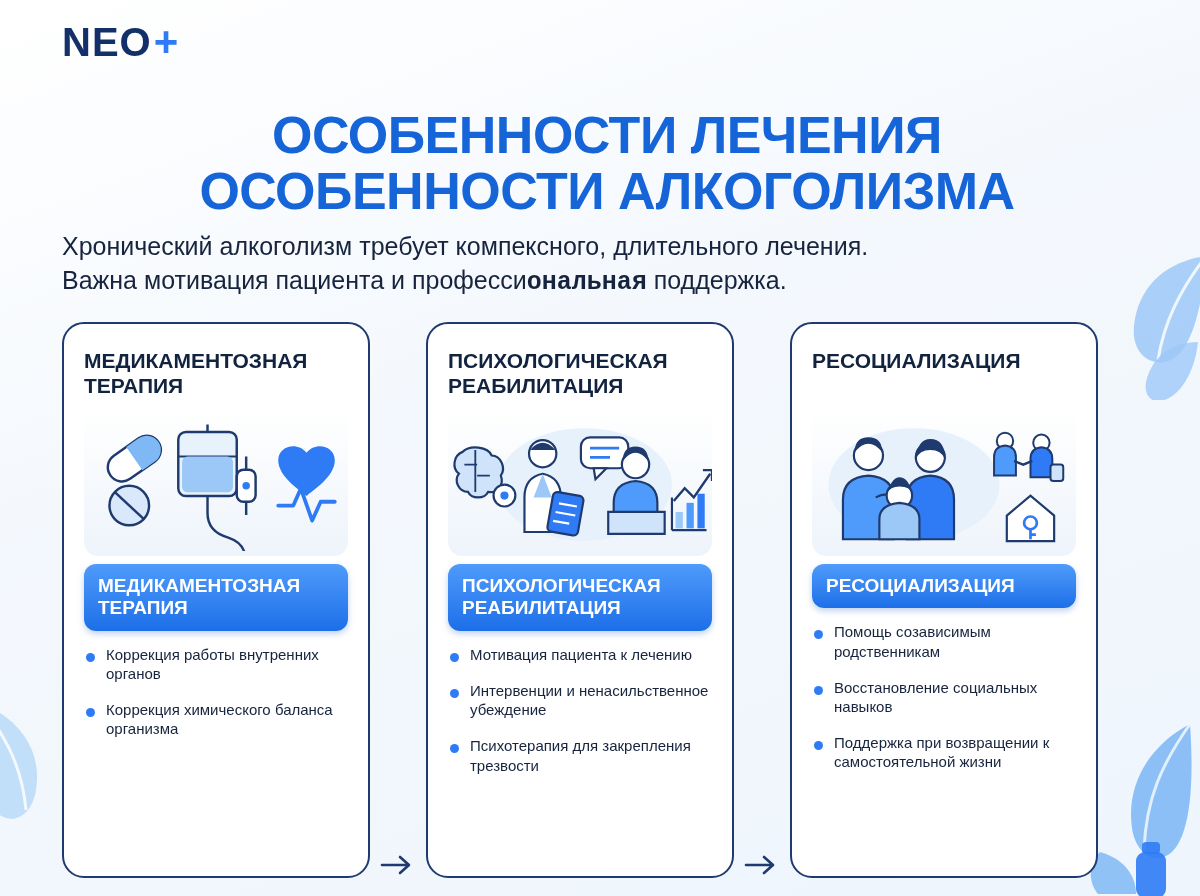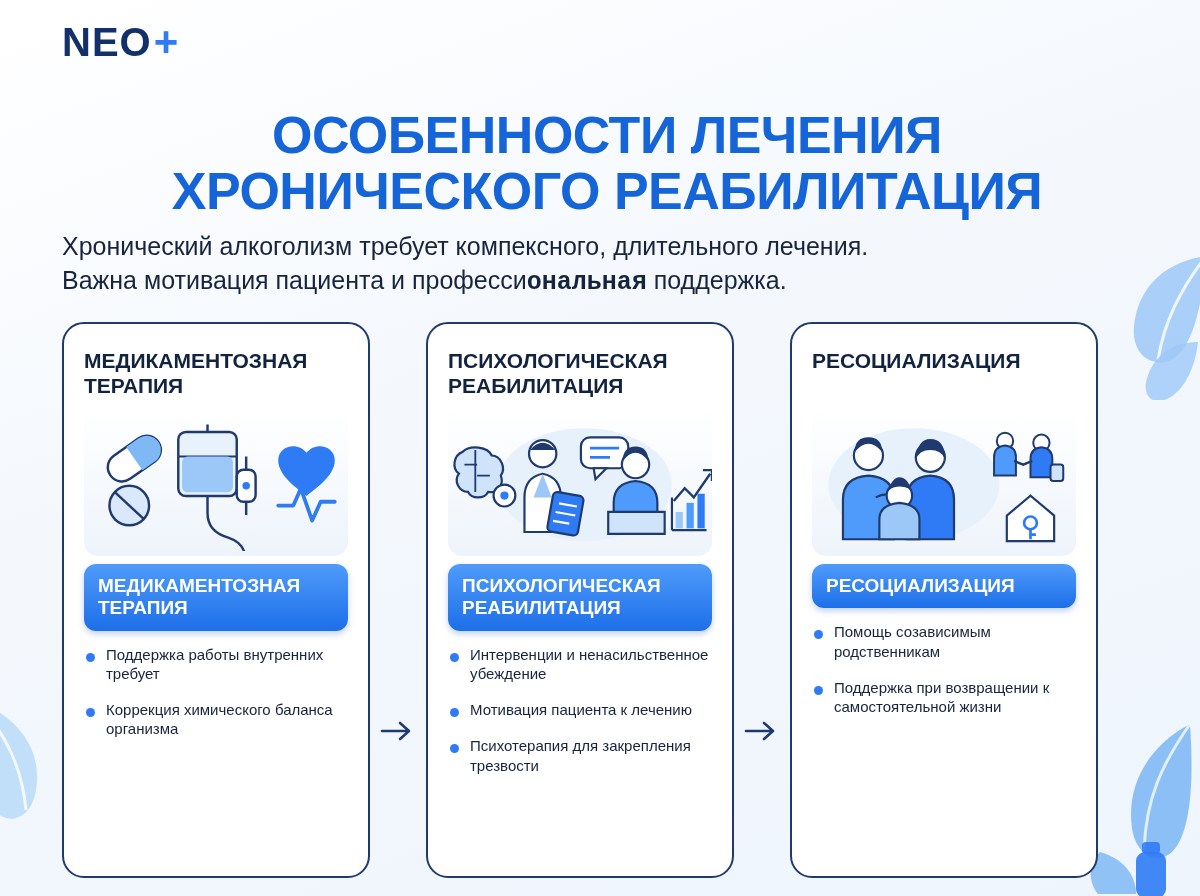--- a/index.html
+++ b/index.html
@@ -74,21 +74,21 @@
   }
   .subtitle b { font-weight: bold; font-family: Liberation Mono, monospace; }
 
   
   .columns {
     position: absolute;
     left: 62px;
     top: 322px;
     width: 1080px;
     display: flex;
-    align-items: center;
+    align-items: flex-end;
   }
   .card {
     position: relative;
     width: 308px;
     min-height: 556px;
     border: 2px solid #1f3a6e;
     border-radius: 22px;
     background: #ffffff;
     box-sizing: border-box;
     padding: 24px 20px 18px 20px;
@@ -185,21 +185,21 @@
     </svg>
   </div>
 
   <div class="logo">
     <span>NEO</span>
     <span class="plus">+</span>
   </div>
 
   <h1 class="title">
     <span>ОСОБЕННОСТИ ЛЕЧЕНИЯ</span><br>
-    <span>ХРОНИЧЕСКОГО РЕАБИЛИТАЦИЯ</span>
+    <span>ОСОБЕННОСТИ АЛКОГОЛИЗМА</span>
   </h1>
 
   <p class="subtitle">
     <span>Хронический алкоголизм требует компексного, длительного лечения.</span><br>
     <span>Важна мотивация пациента и професси</span><b>ональная</b><span> поддержка.</span>
   </p>
 
   <div class="columns">
 
     <div class="card">
@@ -225,21 +225,21 @@
           <rect x="162" y="58" width="20" height="34" rx="7" fill="#ffffff" stroke="#1f3a6e" stroke-width="2.6"></rect>
           <circle cx="172" cy="75" r="4" fill="#2f7bf5"></circle>
           <path d="M172 44 v14 M172 92 v14" stroke="#1f3a6e" stroke-width="2.6"></path>
 
           <path d="M236 40 c-9 -12 -30 -8 -30 8 c0 18 24 32 30 38 c6 -6 30 -20 30 -38 c0 -16 -21 -20 -30 -8 z" fill="#2f7bf5"></path>
           <path d="M206 96 h16 l8 -18 l12 34 l9 -20 h15" stroke="#2f7bf5" stroke-width="4" fill="none" stroke-linecap="round" stroke-linejoin="round"></path>
         </svg>
       </div>
       <div class="pill">МЕДИКАМЕНТОЗНАЯ ТЕРАПИЯ</div>
       <ul class="bullets">
-        <li>Поддержка работы внутренних требует</li>
+        <li>Коррекция работы внутренних органов</li>
         <li>Коррекция химического баланса организма</li>
       </ul>
     </div>
 
     <div class="arrow">
       <svg width="40" height="26" viewBox="0 0 40 26">
         <path d="M4 13 h26 M22 5 l9 8 l-9 8" stroke="#1f3a6e" stroke-width="2.6" fill="none" stroke-linecap="round" stroke-linejoin="round"></path>
       </svg>
     </div>
 
@@ -276,22 +276,22 @@
           <path d="M246 124 v-36 M246 124 h38" stroke="#1f3a6e" stroke-width="2.4"></path>
           <rect x="250" y="104" width="8" height="18" fill="#9cc8f7"></rect>
           <rect x="262" y="94" width="8" height="28" fill="#4f9bfb"></rect>
           <rect x="274" y="84" width="8" height="38" fill="#2f7bf5"></rect>
           <path d="M248 92 l12 -14 l10 10 l18 -26" stroke="#1f3a6e" stroke-width="2.6" fill="none"></path>
           <path d="M280 58 h10 v12" stroke="#1f3a6e" stroke-width="2.6" fill="none"></path>
         </svg>
       </div>
       <div class="pill">ПСИХОЛОГИЧЕСКАЯ РЕАБИЛИТАЦИЯ</div>
       <ul class="bullets">
+        <li>Мотивация пациента к лечению</li>
         <li>Интервенции и ненасильственное убеждение</li>
-        <li>Мотивация пациента к лечению</li>
         <li>Психотерапия для закрепления трезвости</li>
       </ul>
     </div>
 
     <div class="arrow">
       <svg width="40" height="26" viewBox="0 0 40 26">
         <path d="M4 13 h26 M22 5 l9 8 l-9 8" stroke="#1f3a6e" stroke-width="2.6" fill="none" stroke-linecap="round" stroke-linejoin="round"></path>
       </svg>
     </div>
 
@@ -324,18 +324,19 @@
 
           <path d="M214 108 l26 -22 l26 22 v28 h-52 z" fill="#ffffff" stroke="#1f3a6e" stroke-width="2.4"></path>
           <circle cx="240" cy="116" r="7" fill="none" stroke="#2f7bf5" stroke-width="3"></circle>
           <path d="M240 123 v11" stroke="#2f7bf5" stroke-width="3"></path>
           <path d="M240 129 h6" stroke="#2f7bf5" stroke-width="3"></path>
         </svg>
       </div>
       <div class="pill">РЕСОЦИАЛИЗАЦИЯ</div>
       <ul class="bullets">
         <li>Помощь созависимым родственникам</li>
+        <li>Восстановление социальных навыков</li>
         <li>Поддержка при возвращении к самостоятельной жизни</li>
       </ul>
     </div>
 
   </div>
 </div>
 
 </body></html>

